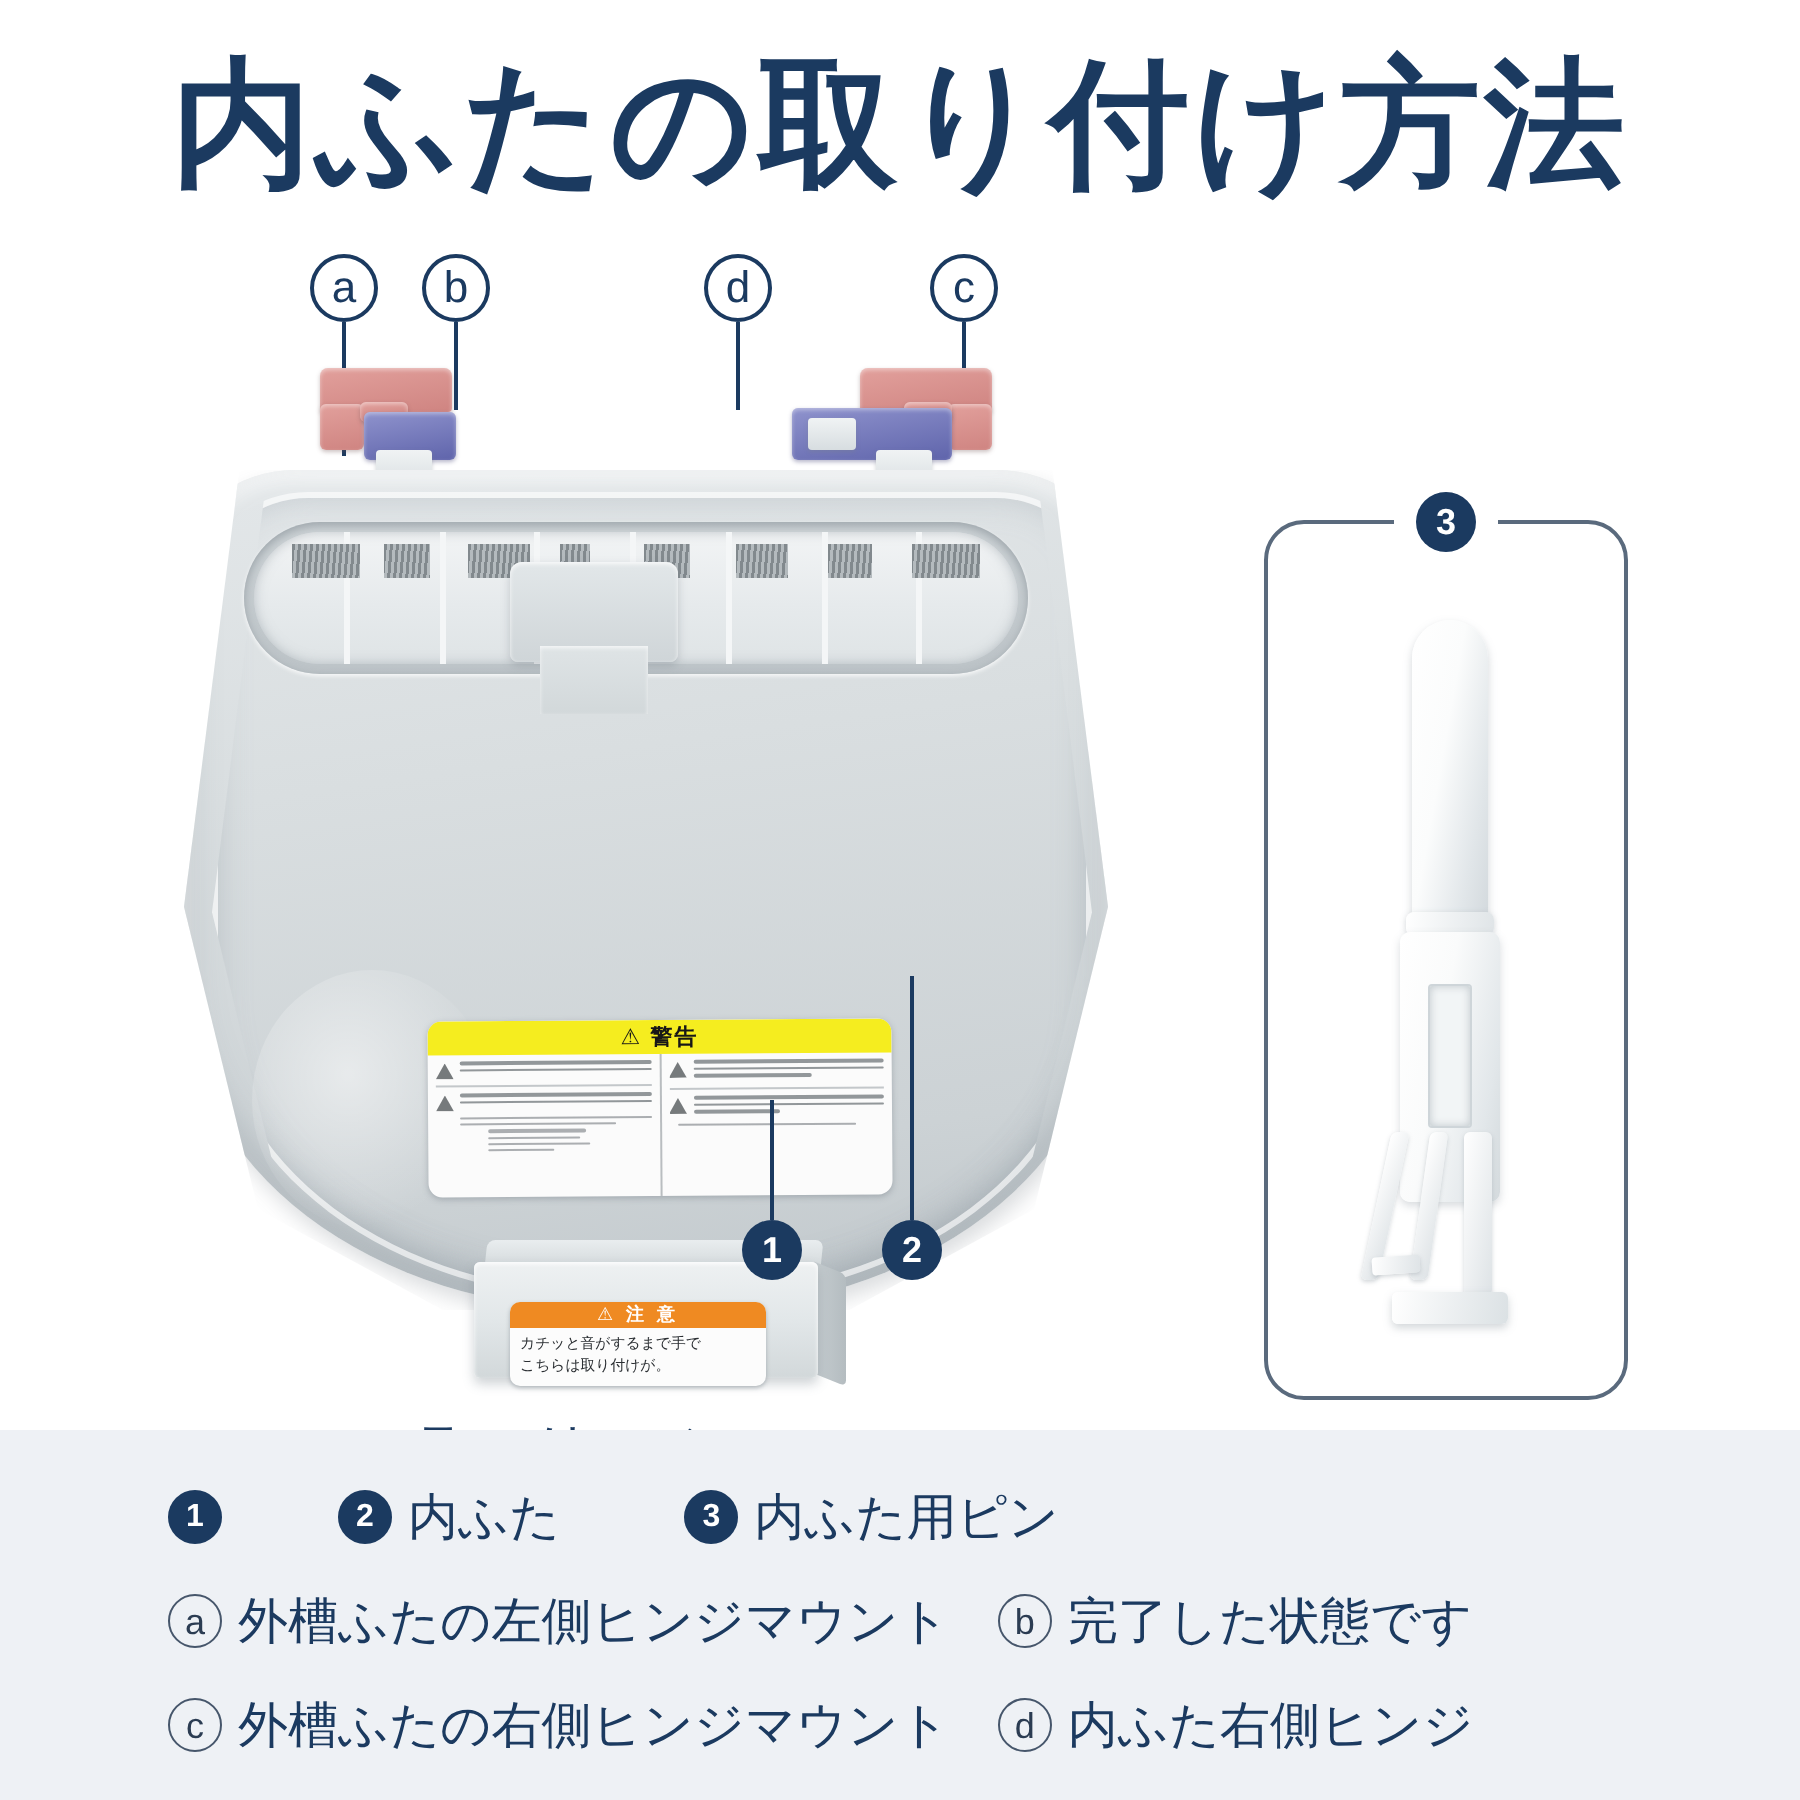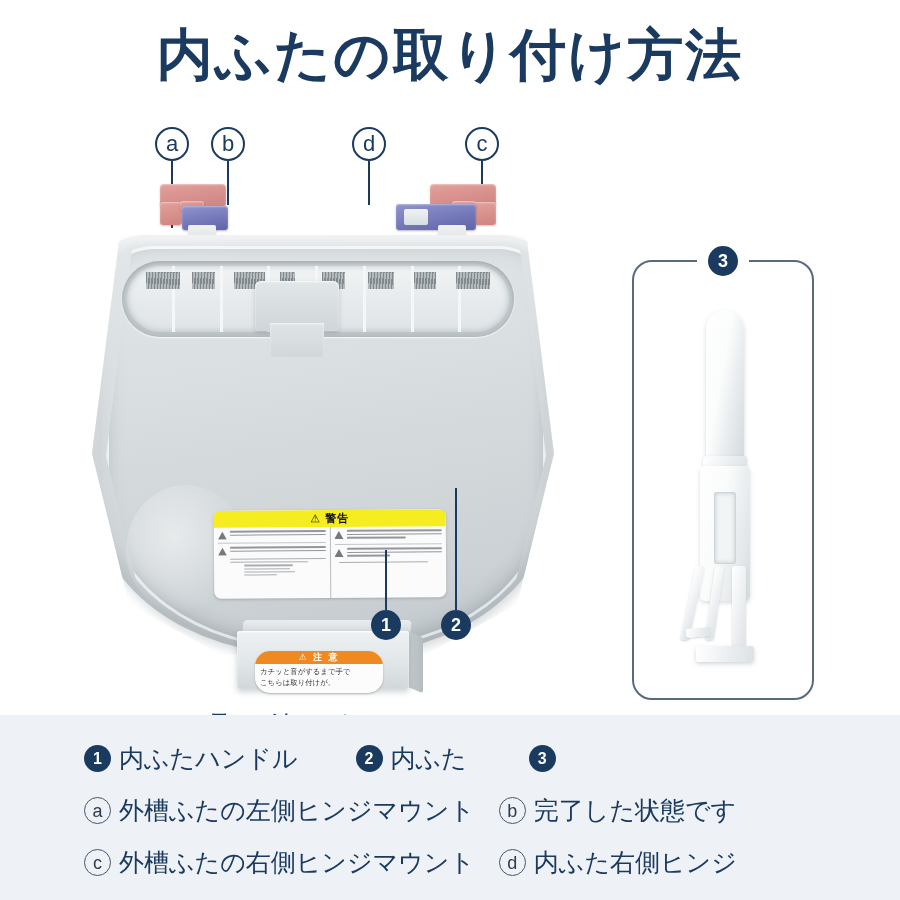--- a/index.html
+++ b/index.html
@@ -9,21 +9,21 @@
     font-family:"Liberation Sans","DejaVu Sans",sans-serif;
     overflow:hidden;
     position:relative;
   }
   #stage{position:relative;width:900px;height:900px;}
 
   
   .title{
     position:absolute;left:0;top:24px;width:900px;
     text-align:center;
-    font-size:56px;font-weight:bold;
+    font-size:70px;font-weight:bold;
     color:#1b3a60;
     letter-spacing:2px;
     line-height:1.1;
   }
 
   
   .illus{position:absolute;left:0;top:110px;width:900px;height:600px;}
 
   
   .lid{
@@ -139,21 +139,21 @@
     box-shadow:0 3px 6px rgba(110,120,130,.33), inset 0 1px 2px rgba(255,255,255,.9);
   }
   .handle-side{
     position:absolute;left:170px;top:14px;width:16px;height:56px;
     background:linear-gradient(90deg,#c6cdd0,#b4bcc0);
     transform:skewY(22deg);
     border-radius:0 3px 3px 0;
   }
   .caution{
     position:absolute;left:18px;top:20px;width:128px;height:42px;
-    background:#fcfcfc;border-radius:15px;
+    background:#fcfcfc;border-radius:5px;
     box-shadow:0 1px 2px rgba(100,110,120,.45);
     overflow:hidden;
   }
   .caution-head{
     height:13px;background:#ef8a22;
     display:flex;align-items:center;justify-content:center;
     font-size:9px;font-weight:bold;color:#ffffff;letter-spacing:2px;
   }
   .caution-body{
     padding:3px 5px 0;font-size:7.4px;line-height:1.45;color:#2b2f33;
@@ -456,32 +456,32 @@
 
   </div>
 
   <div class="legend">
 
     <div class="lg-row" style="top:27px;">
       <div class="lg-item" style="margin-left:84px;">
         <div class="lg-badge">
             <span>1</span>
           </div>
-        <div class="lg-text">内ふたハンドル</div>
       </div>
       <div class="lg-item" style="margin-left:58px;">
         <div class="lg-badge">
             <span>2</span>
           </div>
         <div class="lg-text">内ふた</div>
       </div>
       <div class="lg-item" style="margin-left:62px;">
         <div class="lg-badge">
             <span>3</span>
           </div>
+        <div class="lg-text">内ふた用ピン</div>
       </div>
     </div>
 
     <div class="lg-row" style="top:79px;">
       <div class="lg-item" style="margin-left:84px;">
         <div class="lg-circ">
             <span>a</span>
           </div>
         <div class="lg-text">外槽ふたの左側ヒンジマウント</div>
       </div>

